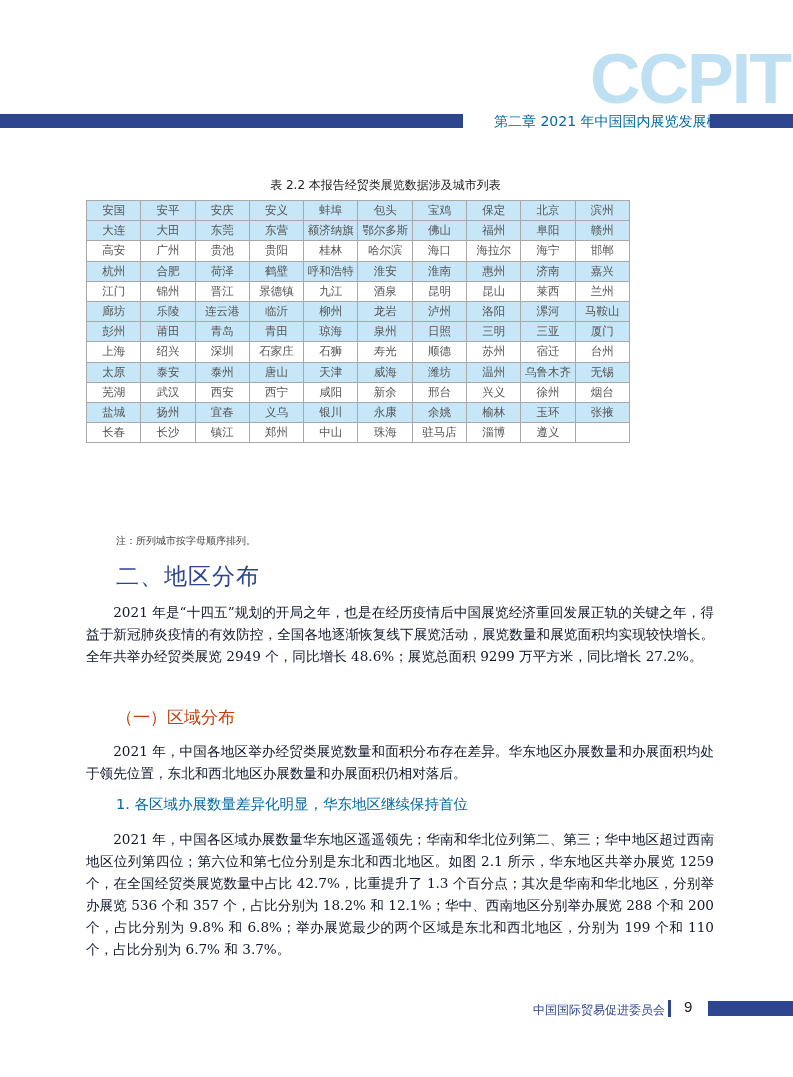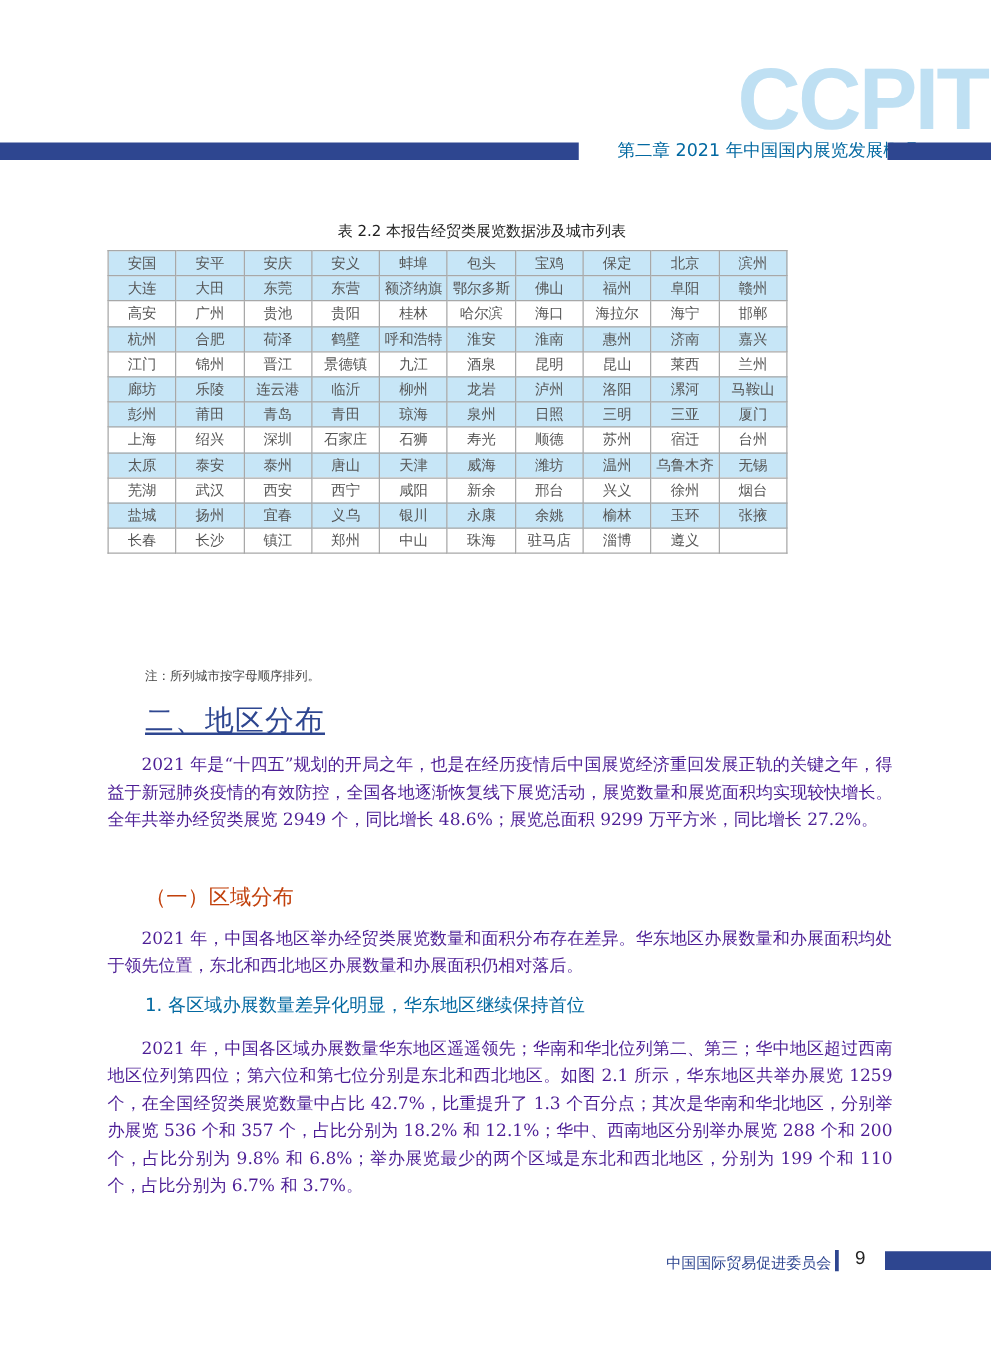--- a/index.html
+++ b/index.html
@@ -18,26 +18,26 @@
 
     table.cities { position: absolute; left: 86px; top: 200px; width: 544px; border-collapse: collapse;
                    border: 1.5px solid #8a8a8a; }
     table.cities td { border: 1px solid #a8a8a8; height: 19.2px; padding: 0; text-align: center;
                       font-size: 11.5px; color: #555; width: 62px; }
     table.cities tr.blue td { background: #c7e6f7; }
     table.cities tr.white td { background: #ffffff; }
 
     .note { position: absolute; left: 116px; top: 512px; font-size: 10px; color: #444; margin-top: 22px; }
 
-    .h2 { position: absolute; left: 116px; top: 561px; font-size: 23px; color: #2e4690; letter-spacing: 1px; text-decoration: underline; }
+    .h2 { position: absolute; left: 116px; top: 561px; font-size: 23px; color: #2e4690; letter-spacing: 1px; }
     .h3 { position: absolute; left: 116px; top: 706px; font-size: 17px; color: #c2410c; }
     .h4 { position: absolute; left: 116px; top: 795px; font-size: 14.5px; color: #0369a1; }
 
     .para { position: absolute; left: 86px; width: 628px; font-family: "DejaVu Serif", serif;
-            font-size: 13.6px; line-height: 22px; color: #4c1d95; text-indent: 2em; text-align: justify; margin: 0; }
+            font-size: 13.6px; line-height: 22px; color: #0f172a; text-indent: 2em; text-align: justify; margin: 0; }
     .p1 { top: 601px; }
     .p2 { top: 740px; }
     .p3 { top: 828px; }
 
     .footer-text { position: absolute; left: 533px; top: 1002px; font-size: 12px; color: #2e4690; white-space: nowrap; text-align: right; }
     .footer-sep { position: absolute; left: 668px; top: 1000px; width: 3px; height: 17px; background: #2e4690; }
     .footer-page { position: absolute; left: 684px; top: 998px; font-family: "Liberation Sans", sans-serif; font-size: 15px; color: #222; }
     .footer-bar { position: absolute; left: 708px; top: 1001px; width: 85px; height: 15px; background: #2e4690; }
   </style>
 </head>

